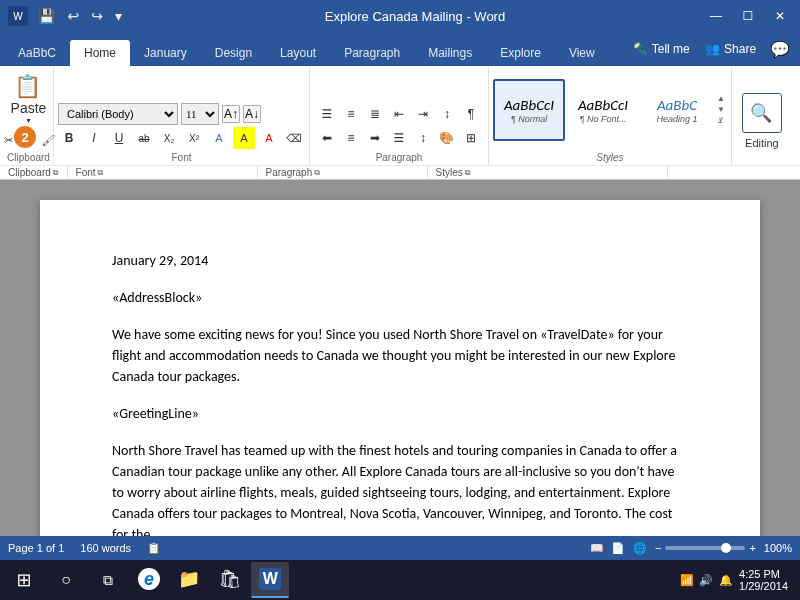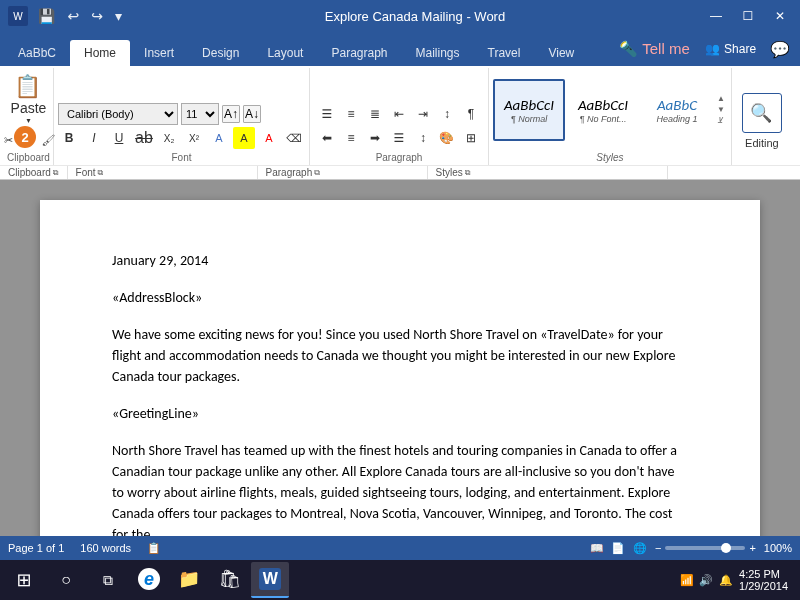--- a/index.html
+++ b/index.html
@@ -129,20 +129,21 @@
       height: 22px;
       cursor: pointer;
     }
     .size-select {
       font-size: 11px;
       border: 1px solid #ababab;
       padding: 1px 0;
       width: 38px;
       height: 22px;
       cursor: pointer;
+      font-family: Liberation Serif, serif;
     }
     .sz-btn {
       width: 18px; height: 18px;
       border: 1px solid #ababab;
       background: #f5f5f5;
       display: flex; align-items: center; justify-content: center;
       font-size: 12px; cursor: pointer; border-radius: 1px;
     }
 
     .format-btn {
@@ -298,29 +299,29 @@
     <span class="win-btn">☐</span>
     <span class="win-btn close">✕</span>
   </div>
 </div>
 
 <div class="ribbon">
 
   <div class="tab-bar">
     <div class="tab">AaBbC</div>
     <div class="tab active">Home</div>
-    <div class="tab">Insert</div>
+    <div class="tab">January</div>
     <div class="tab">Design</div>
     <div class="tab">Layout</div>
     <div class="tab">Paragraph</div>
     <div class="tab">Mailings</div>
-    <div class="tab">Travel</div>
+    <div class="tab">Explore</div>
     <div class="tab">View</div>
     <div style="flex:1"></div>
-    <span style="color:#fca5a5;font-size:15px;padding:0 8px;align-self:center;cursor:pointer">🔦 Tell me</span>
+    <span style="color:#ffffff;font-size:12px;padding:0 8px;align-self:center;cursor:pointer">🔦 Tell me</span>
     <span style="color:white;font-size:12px;padding:0 8px;align-self:center;cursor:pointer">👥 Share</span>
     <span style="color:white;font-size:16px;padding:0 6px;align-self:center;cursor:pointer">💬</span>
   </div>
 
   <div class="ribbon-content" style="position:relative;">
 
     <div class="num-badge">2</div>
 
     <div class="ribbon-group clipboard-group">
       <div class="ribbon-group-content">
@@ -347,21 +348,21 @@
           <select class="size-select">
             <option>11</option>
           </select>
           <div class="sz-btn">A↑</div>
           <div class="sz-btn">A↓</div>
         </div>
         <div class="font-row">
           <div class="format-btn bold">B</div>
           <div class="format-btn italic">I</div>
           <div class="format-btn underline">U</div>
-          <div class="format-btn" style="font-size:16px;text-decoration:line-through">ab</div>
+          <div class="format-btn" style="font-size:10px;text-decoration:line-through">ab</div>
           <div class="format-btn" style="font-size:10px">X₂</div>
           <div class="format-btn" style="font-size:10px">X²</div>
           <div class="format-btn" style="font-size:11px;color:#4472c4">A</div>
           <div class="format-btn" style="font-size:11px;background:yellow;padding:0 3px">A</div>
           <div class="format-btn" style="font-size:11px;color:red">A</div>
           <div class="format-btn" style="font-size:11px">⌫</div>
         </div>
       </div>
       <div class="ribbon-group-label">Font</div>
     </div>

